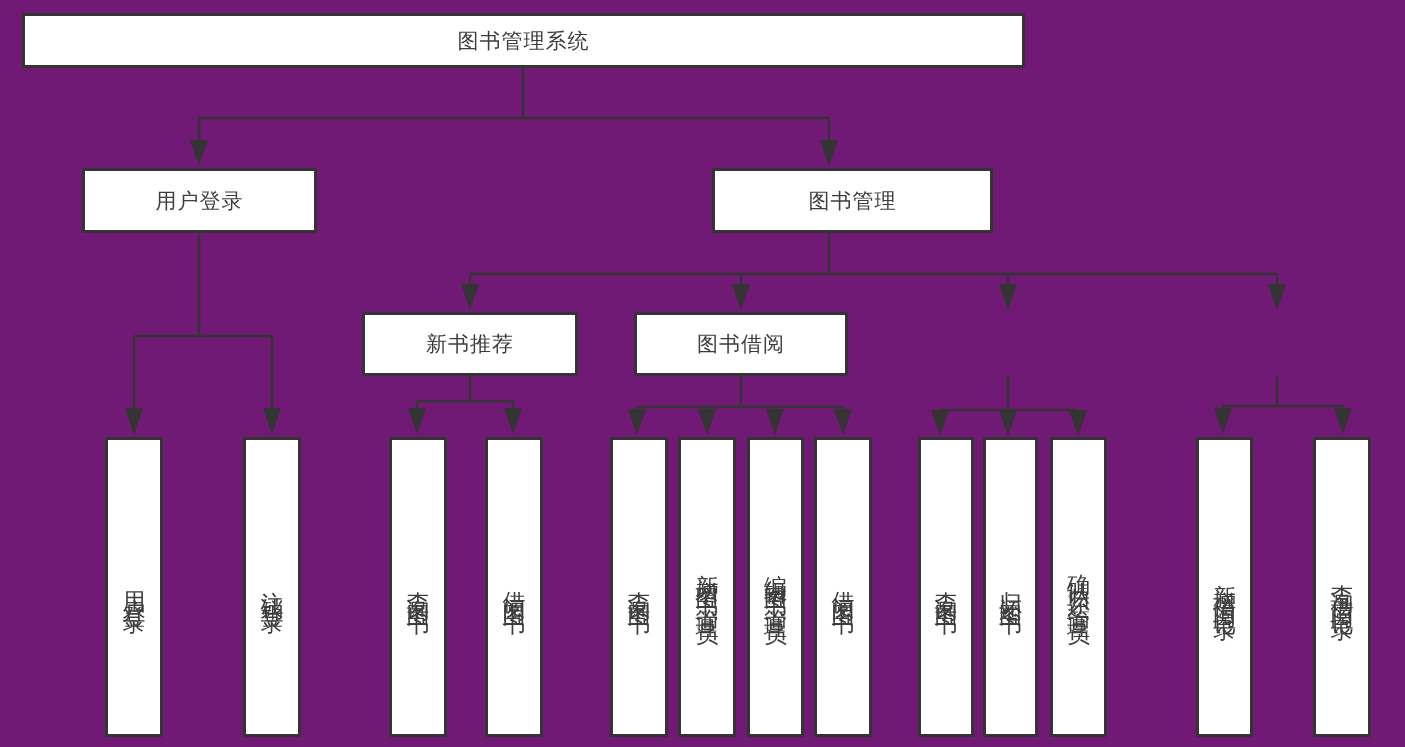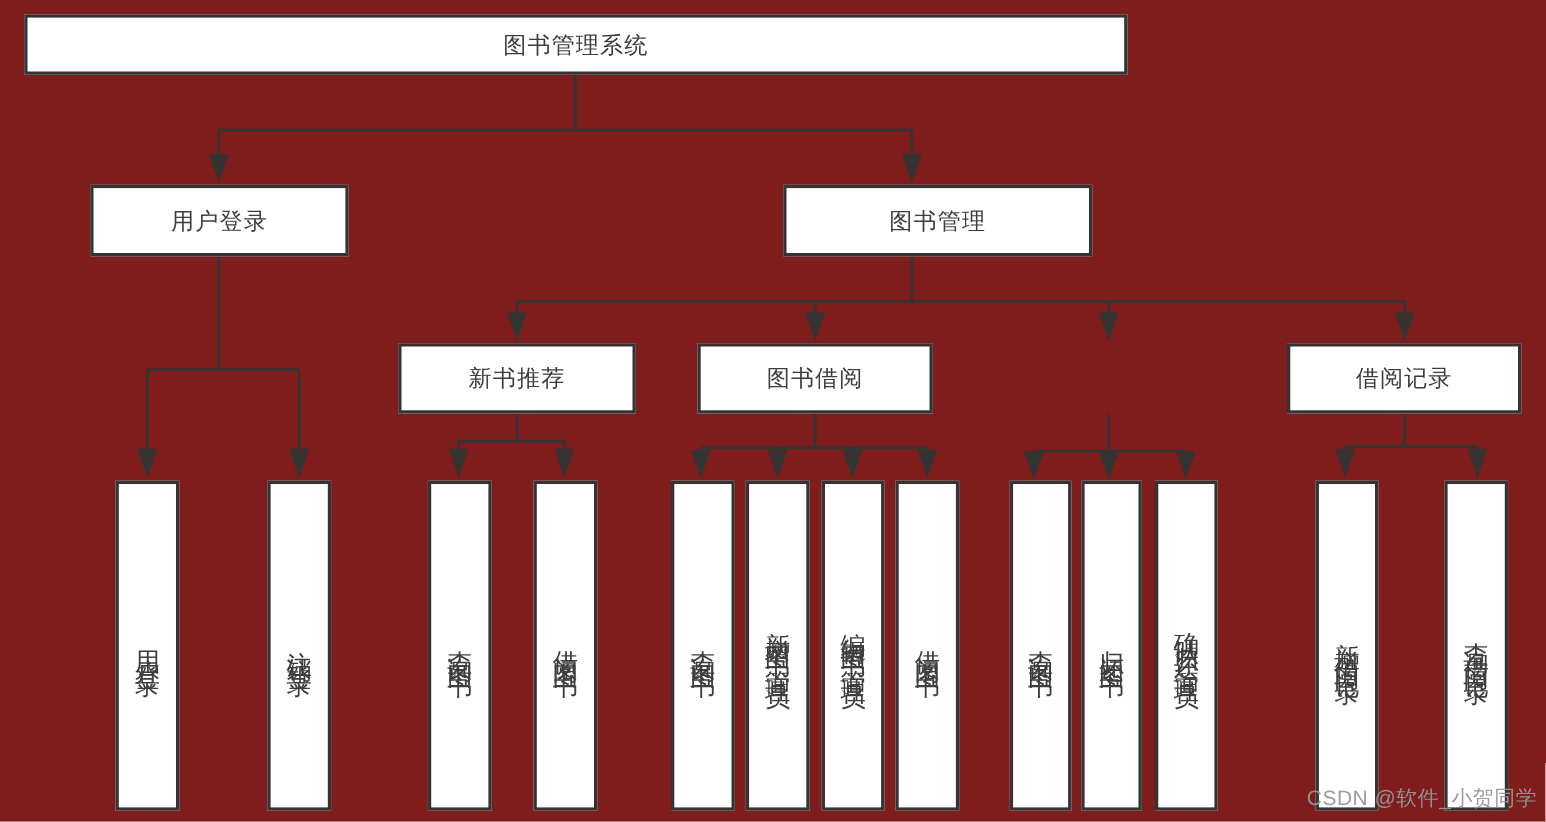--- a/index.html
+++ b/index.html
@@ -5,21 +5,21 @@
   html, body {
     margin: 0;
     padding: 0;
     background: #ffffff;
     font-family: "Liberation Sans", sans-serif;
   }
   #canvas {
     position: relative;
     width: 1405px;
     height: 747px;
-    background: #7f1d1d;
+    background: #701a75;
     overflow: hidden;
   }
   #wires {
     position: absolute;
     left: 0; top: 0;
     width: 1405px;
     height: 747px;
     z-index: 0;
   }
   .node {
@@ -135,21 +135,20 @@
     </g>
   </svg>
 
   <div class="node hnode" style="left:22px; top:13px; width:1003px; height:55px;">图书管理系统</div>
 
   <div class="node hnode" style="left:82px; top:168px; width:235px; height:65px;">用户登录</div>
   <div class="node hnode" style="left:712px; top:168px; width:281px; height:65px;">图书管理</div>
 
   <div class="node hnode" style="left:362px; top:312px; width:216px; height:64px;">新书推荐</div>
   <div class="node hnode" style="left:634px; top:312px; width:214px; height:64px;">图书借阅</div>
-  <div class="node hnode" style="left:1170px; top:312px; width:213px; height:64px;">借阅记录</div>
 
   <div class="node leaf" style="left:105px; top:437px; width:58px; height:300px;">
     <span class="vtext">用户登录</span>
   </div>
   <div class="node leaf" style="left:243px; top:437px; width:58px; height:300px;">
     <span class="vtext">注销登录</span>
   </div>
 
   <div class="node leaf" style="left:389px; top:437px; width:58px; height:300px;">
     <span class="vtext">查询图书</span>
@@ -181,15 +180,14 @@
     <span class="vtext">确认归还（管理员）</span>
   </div>
 
   <div class="node leaf" style="left:1196px; top:437px; width:57px; height:300px;">
     <span class="vtext">新增借阅记录</span>
   </div>
   <div class="node leaf" style="left:1313px; top:437px; width:58px; height:300px;">
     <span class="vtext">查询借阅记录</span>
   </div>
 
-  <div id="watermark">CSDN @软件_小贺同学</div>
 
 </div>
 
 </body></html>

